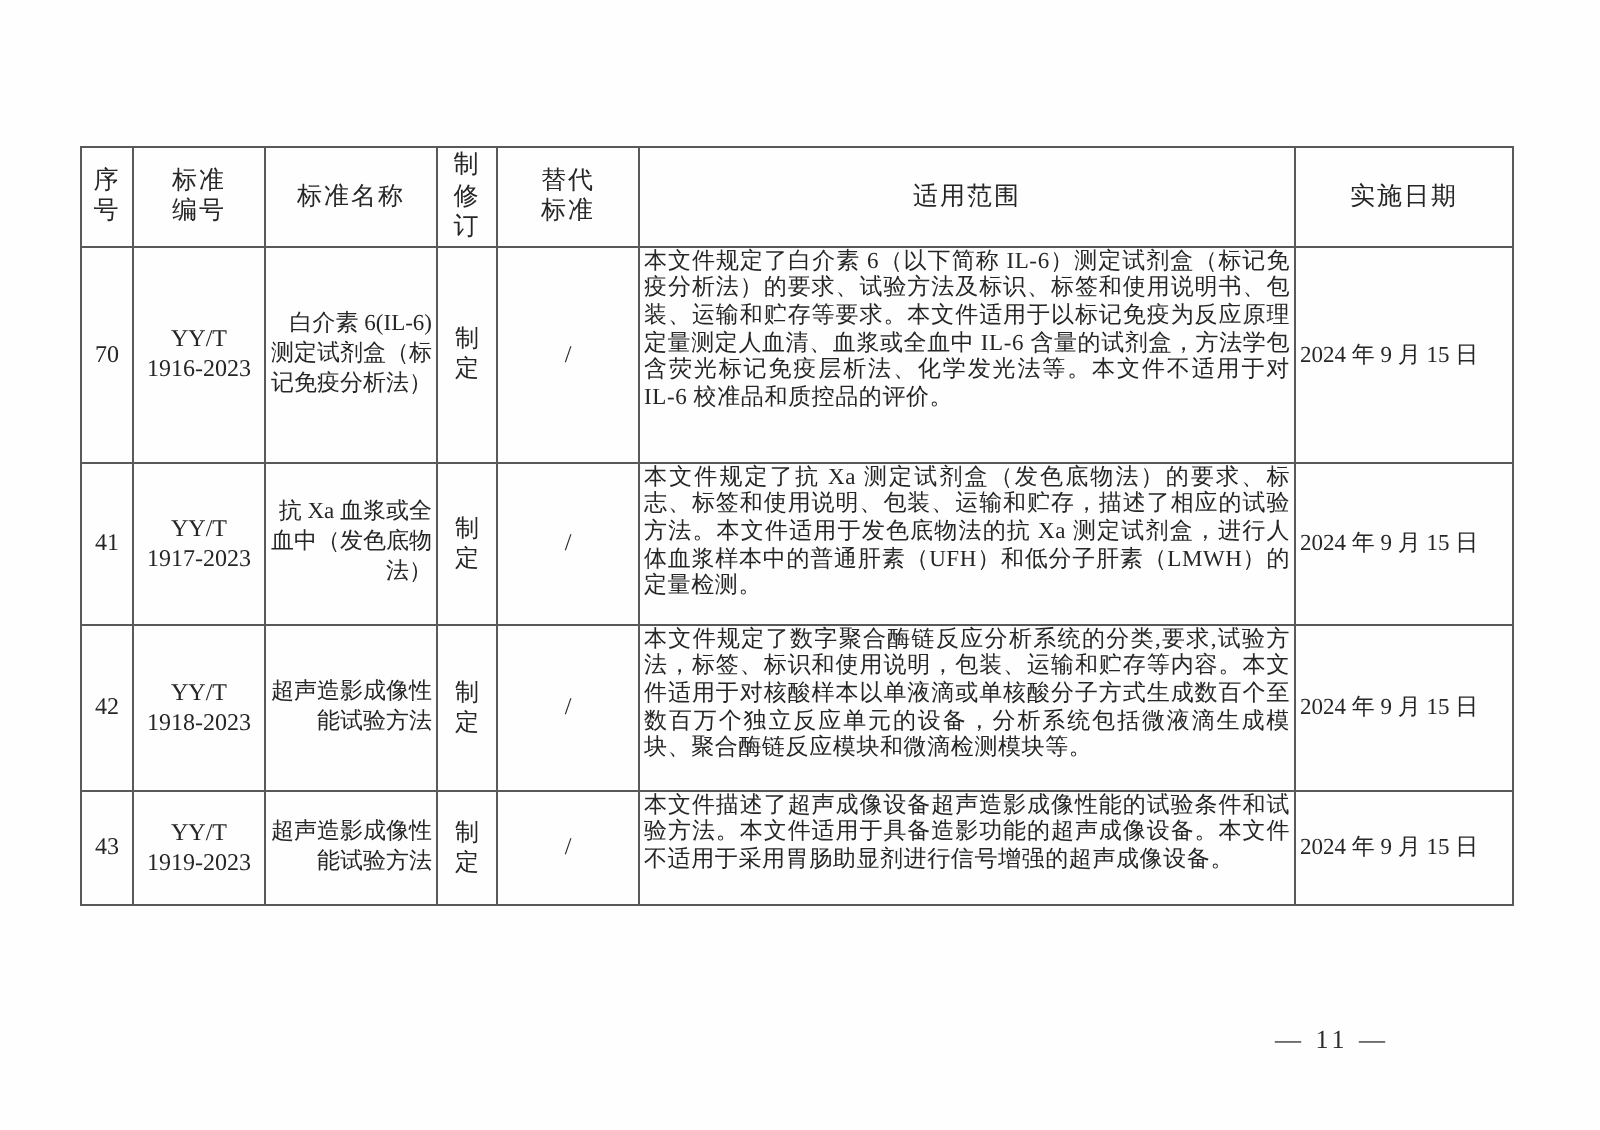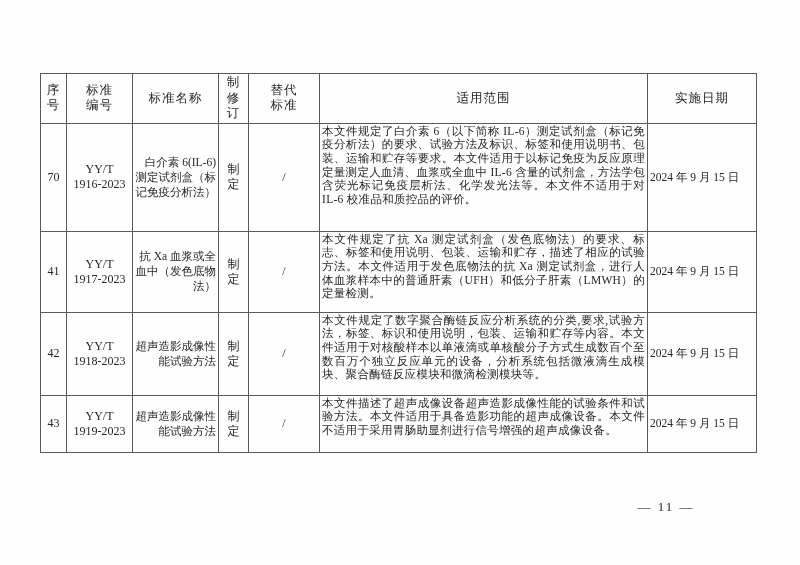--- a/index.html
+++ b/index.html
@@ -44,21 +44,21 @@
     vertical-align:top;
     font-size:11.5px;line-height:1.18;
     padding:2px 4px 2px 5px;
     letter-spacing:0.3px;
   }
   td.c-date{
     text-align:left;vertical-align:middle;
     font-size:11.5px;white-space:nowrap;
   }
   .footer-pageno{
-    position:absolute;left:616px;top:499px;width:100px;
+    position:absolute;left:616px;top:512px;width:100px;
     text-align:center;font-size:13px;color:#2b2b2b;
     letter-spacing:2px;
   }
 </style>
 </head>
 <body>
 
 <div class="doc">
 
   <table class="std">

